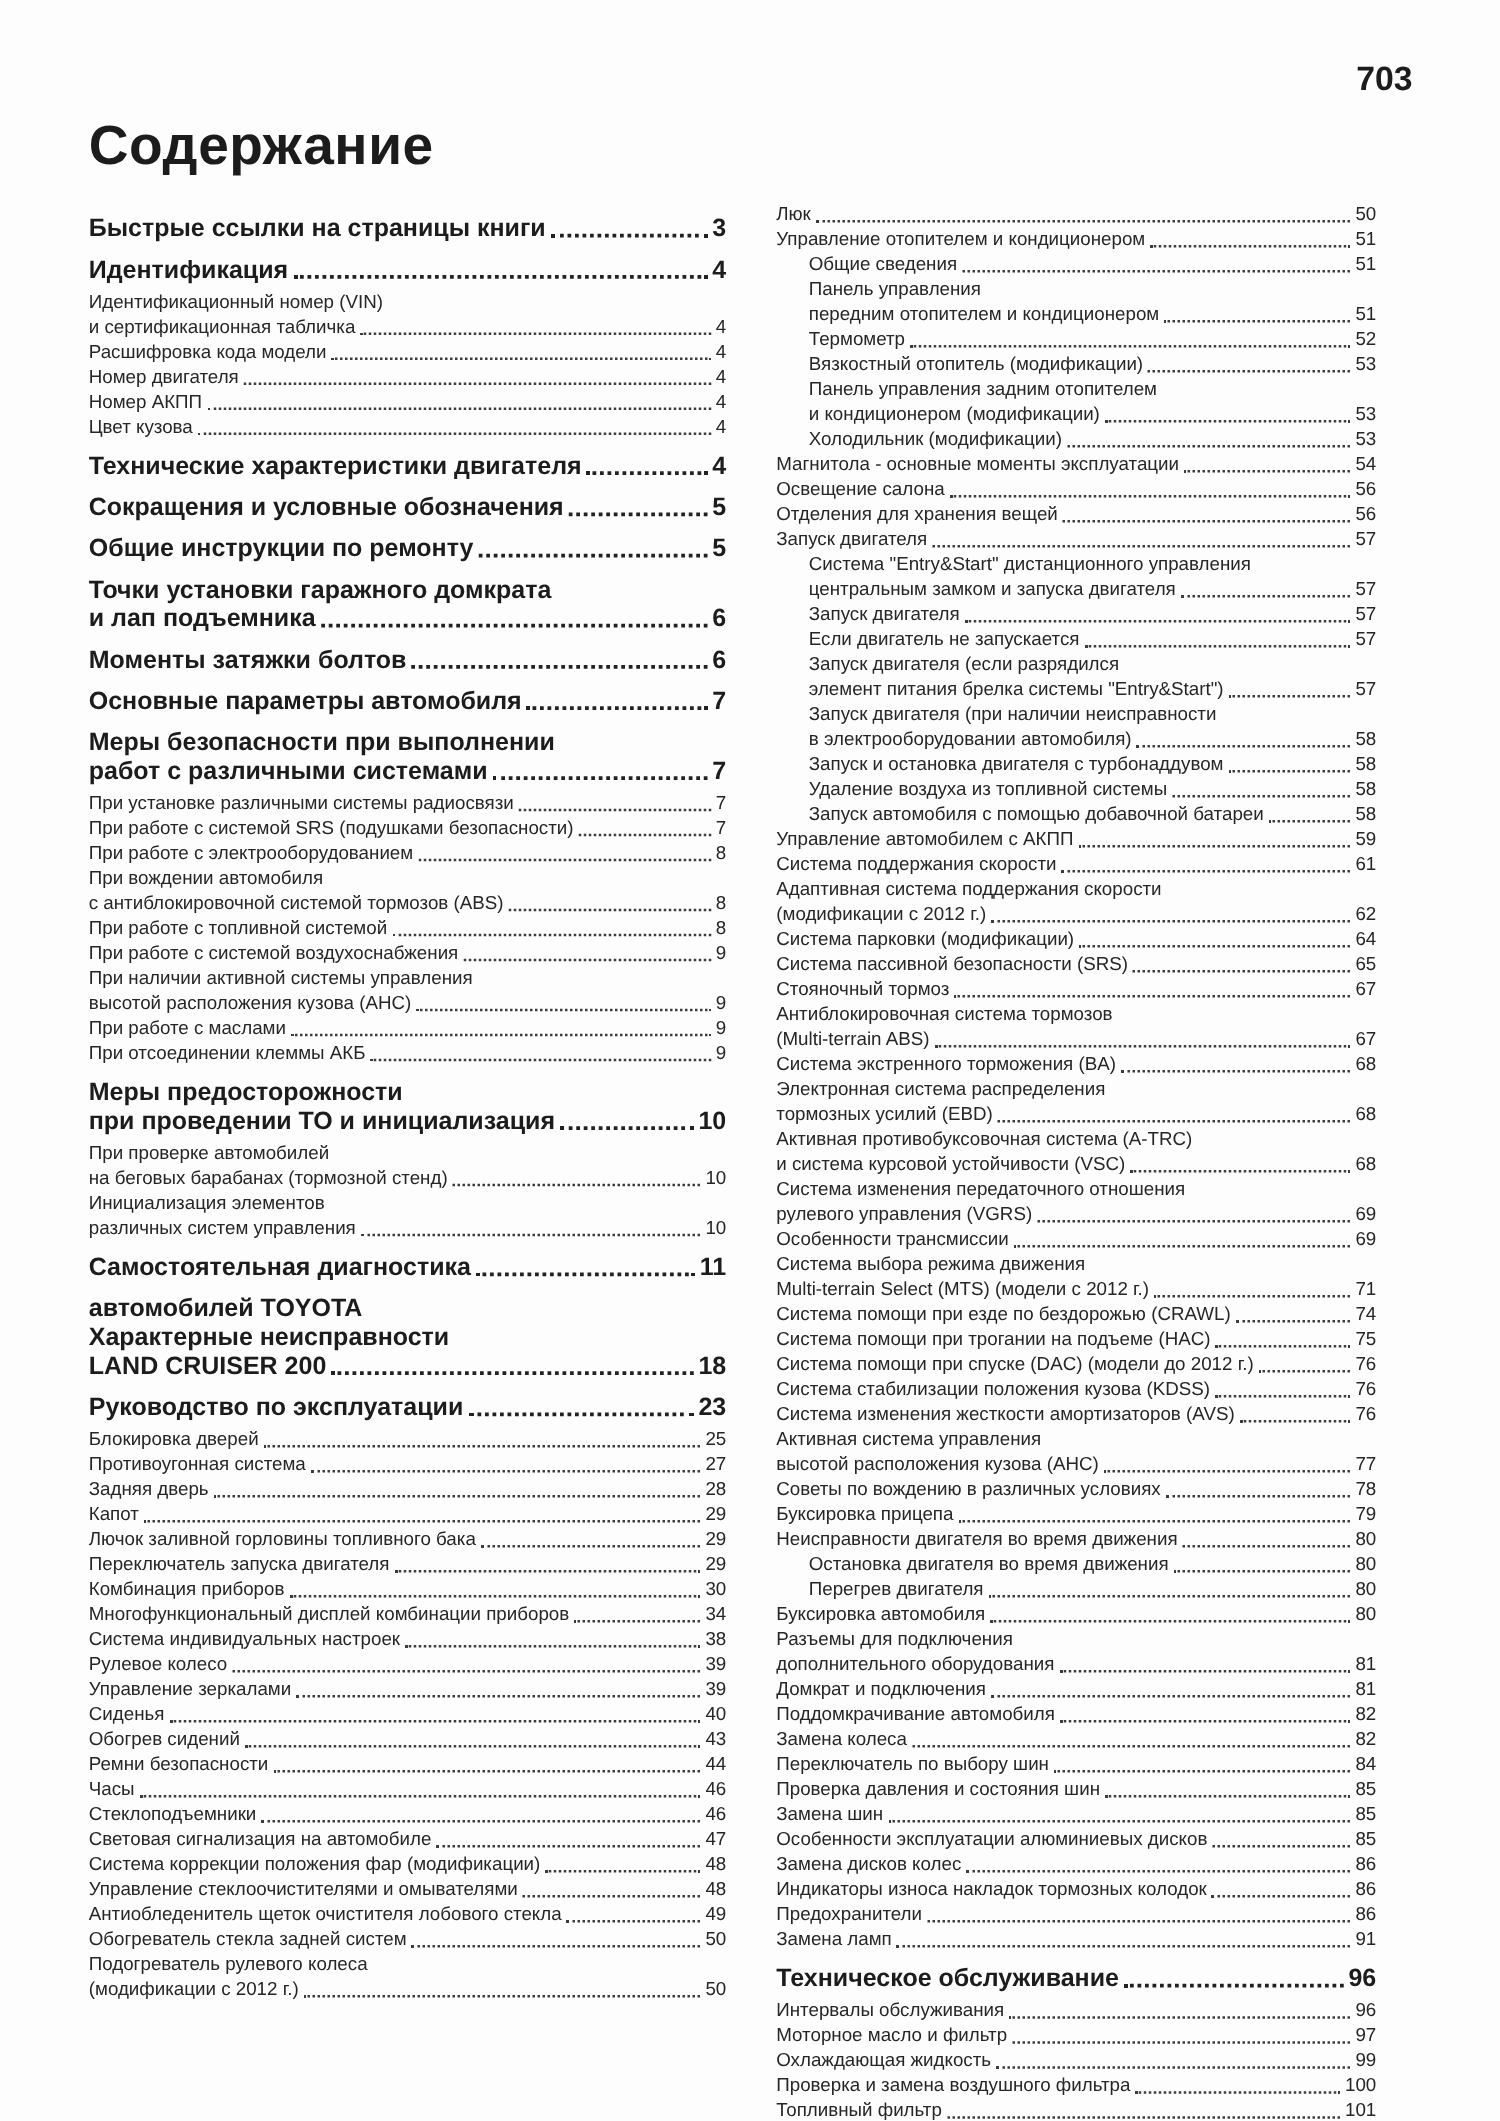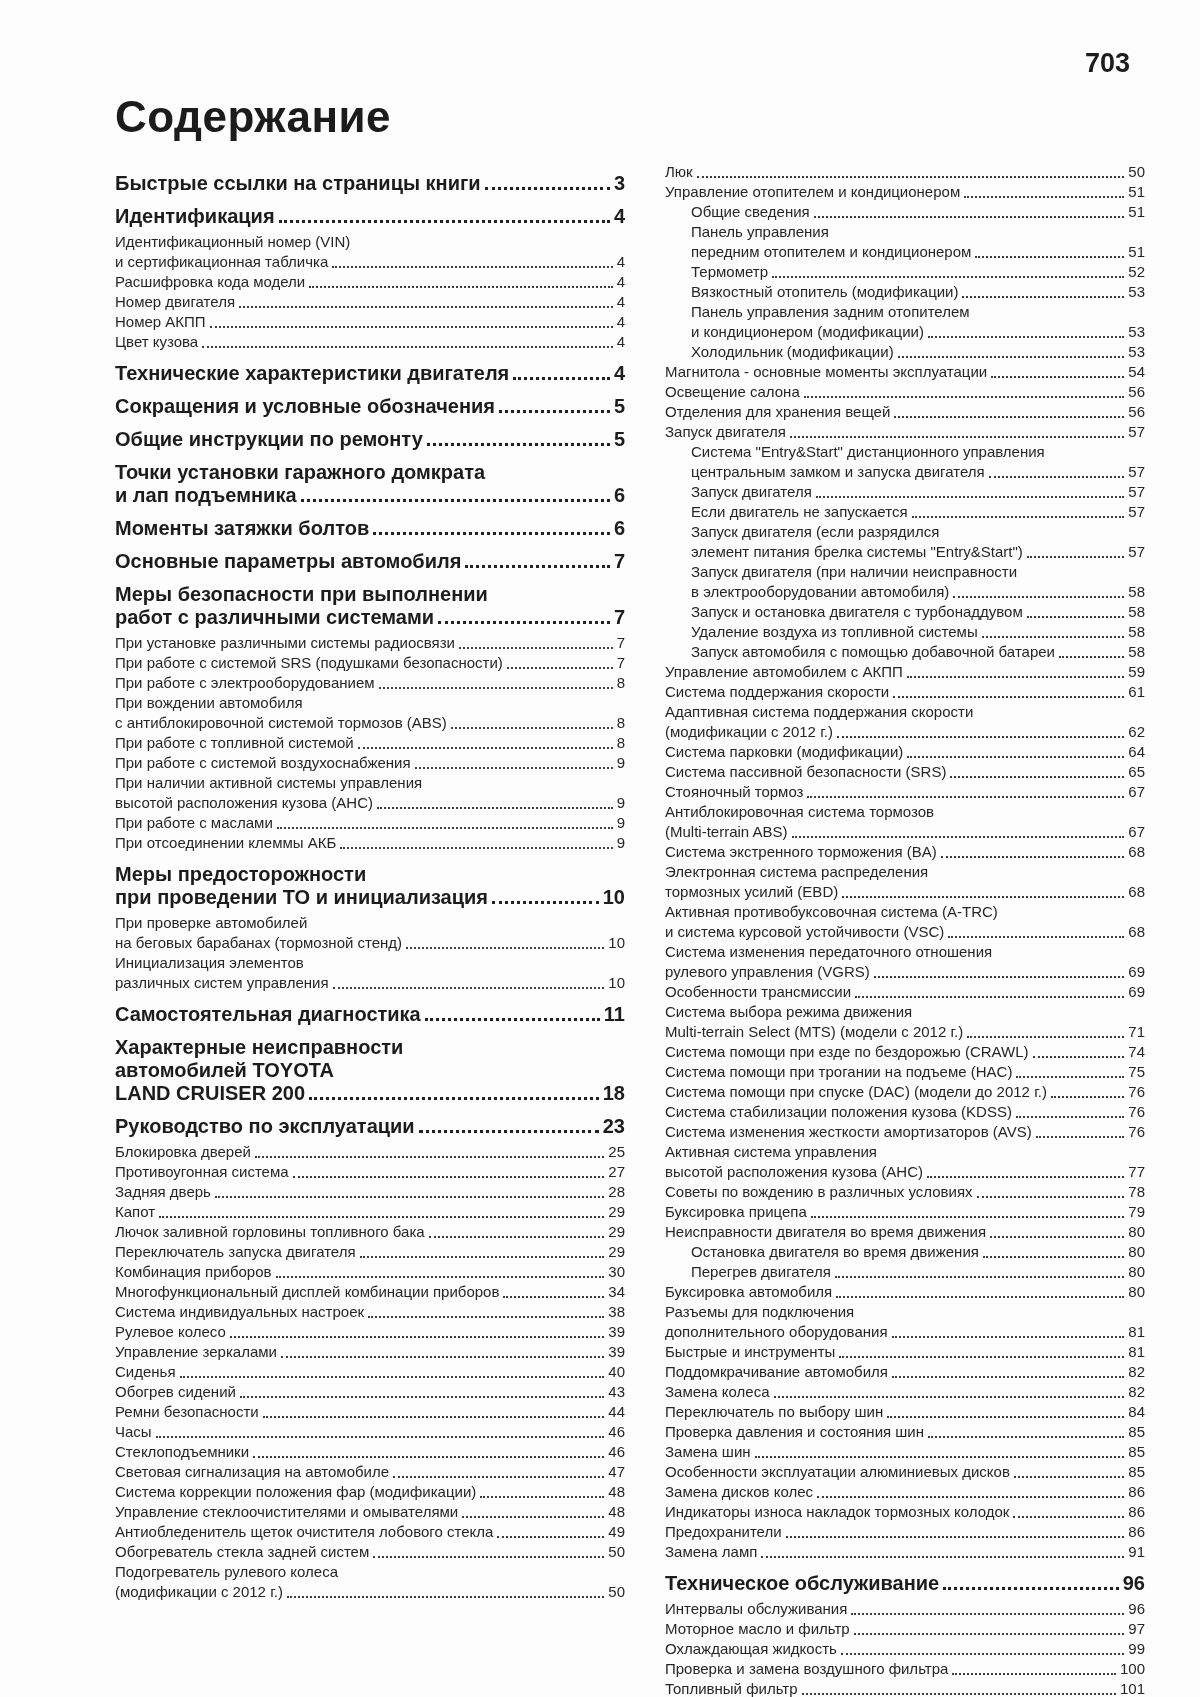--- a/index.html
+++ b/index.html
@@ -7,21 +7,21 @@
     background: #ffffff;
     font-family: "Liberation Sans", sans-serif;
     color: #1c1c1c;
   }
   .sheet {
     position: relative;
     width: 1200px; height: 1697px;
     box-sizing: border-box;
     background: #fdfdfd;
     overflow: hidden;
-    padding: 36px 58px 0 115px;
+    padding: 36px 58px 0 71px;
   }
   .page-num {
     position: absolute;
     top: 48px; right: 70px;
     font-size: 27px; font-weight: 700;
   }
   .title {
     font-size: 44px;
     font-weight: 700;
     margin: 56px 0 20px 0;
@@ -256,22 +256,22 @@
           </div>
         </div>
         <div class="entry section">
           <div class="line last">
             <span class="label">Самостоятельная диагностика</span>
             <span class="dots"></span>
             <span class="page-ref">11</span>
           </div>
         </div>
         <div class="entry section">
+          <div class="line"><span class="label">автомобилей TOYOTA</span></div>
           <div class="line"><span class="label">Характерные неисправности</span></div>
-          <div class="line"><span class="label">автомобилей TOYOTA</span></div>
           <div class="line last">
             <span class="label">LAND CRUISER 200</span>
             <span class="dots"></span>
             <span class="page-ref">18</span>
           </div>
         </div>
         <div class="entry section">
           <div class="line last">
             <span class="label">Руководство по эксплуатации</span>
             <span class="dots"></span>
@@ -765,21 +765,21 @@
         <div class="entry item">
           <div class="line"><span class="label">Разъемы для подключения</span></div>
           <div class="line last">
             <span class="label">дополнительного оборудования</span>
             <span class="dots"></span>
             <span class="page-ref">81</span>
           </div>
         </div>
         <div class="entry item">
           <div class="line last">
-            <span class="label">Быстрые и инструменты</span>
+            <span class="label">Домкрат и подключения</span>
             <span class="dots"></span>
             <span class="page-ref">81</span>
           </div>
         </div>
         <div class="entry item">
           <div class="line last">
             <span class="label">Поддомкрачивание автомобиля</span>
             <span class="dots"></span>
             <span class="page-ref">82</span>
           </div>

